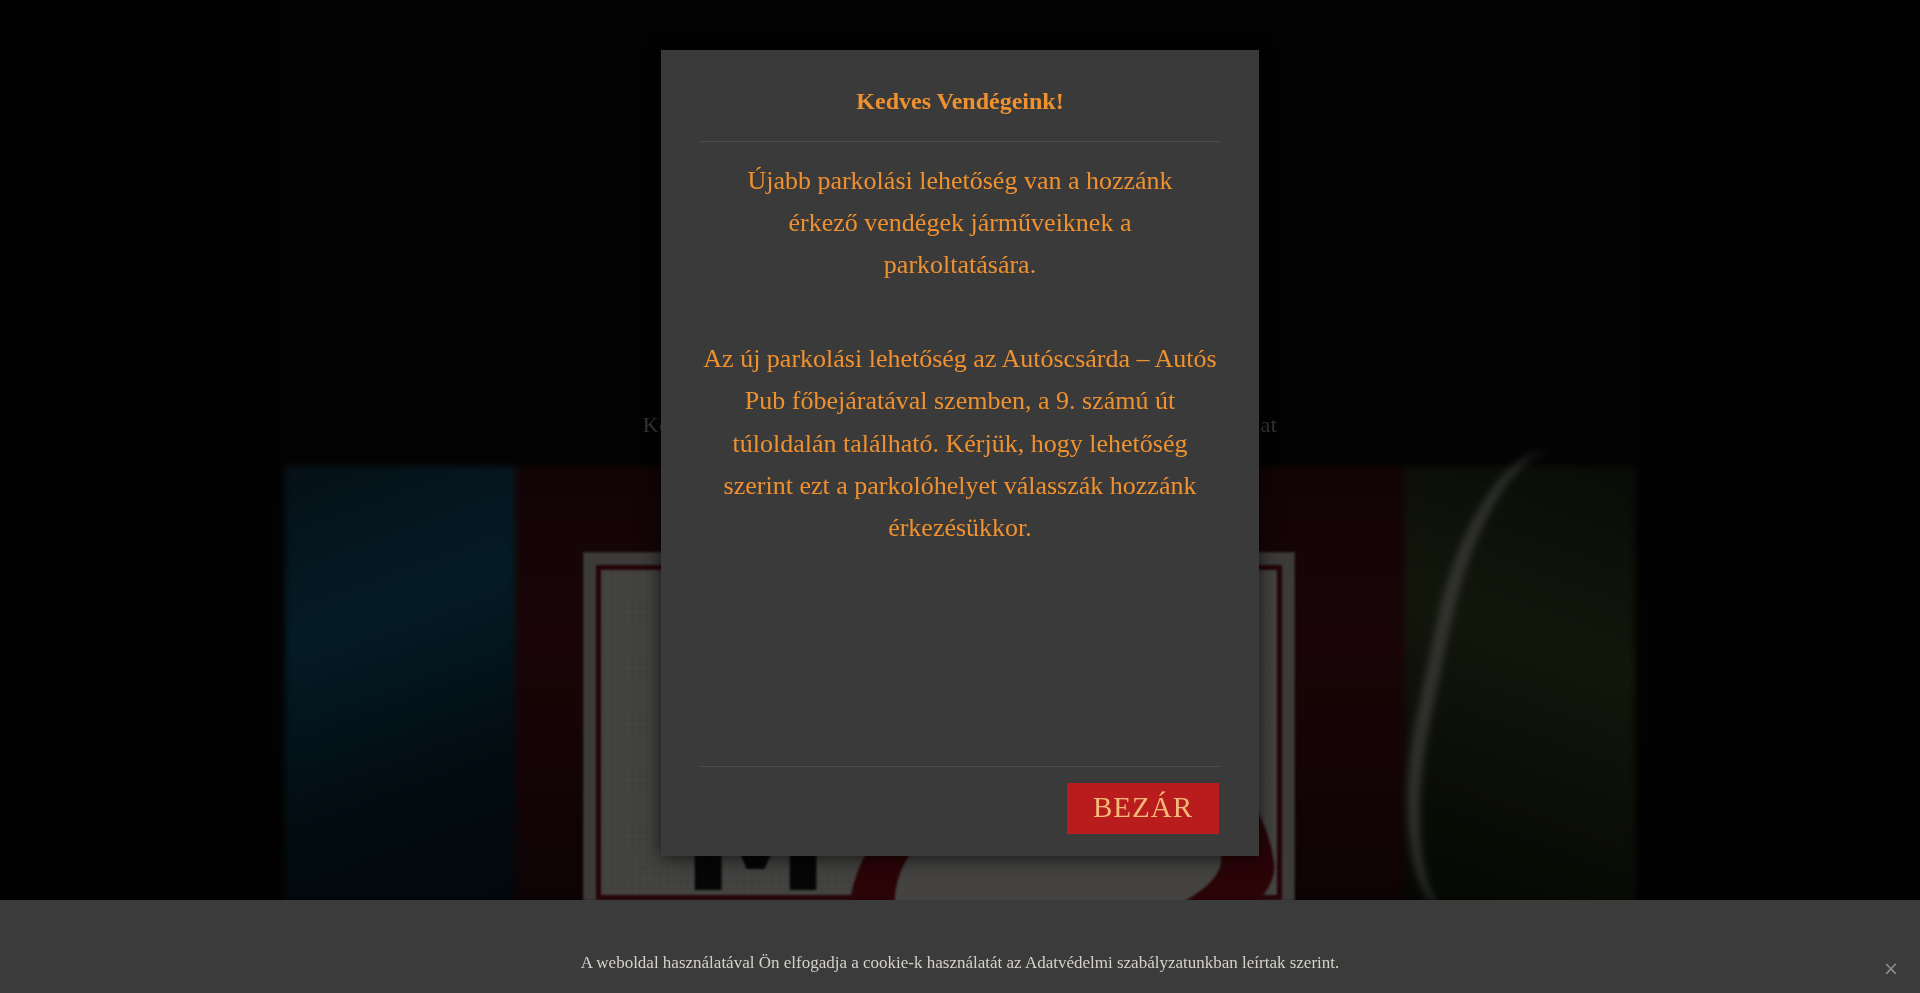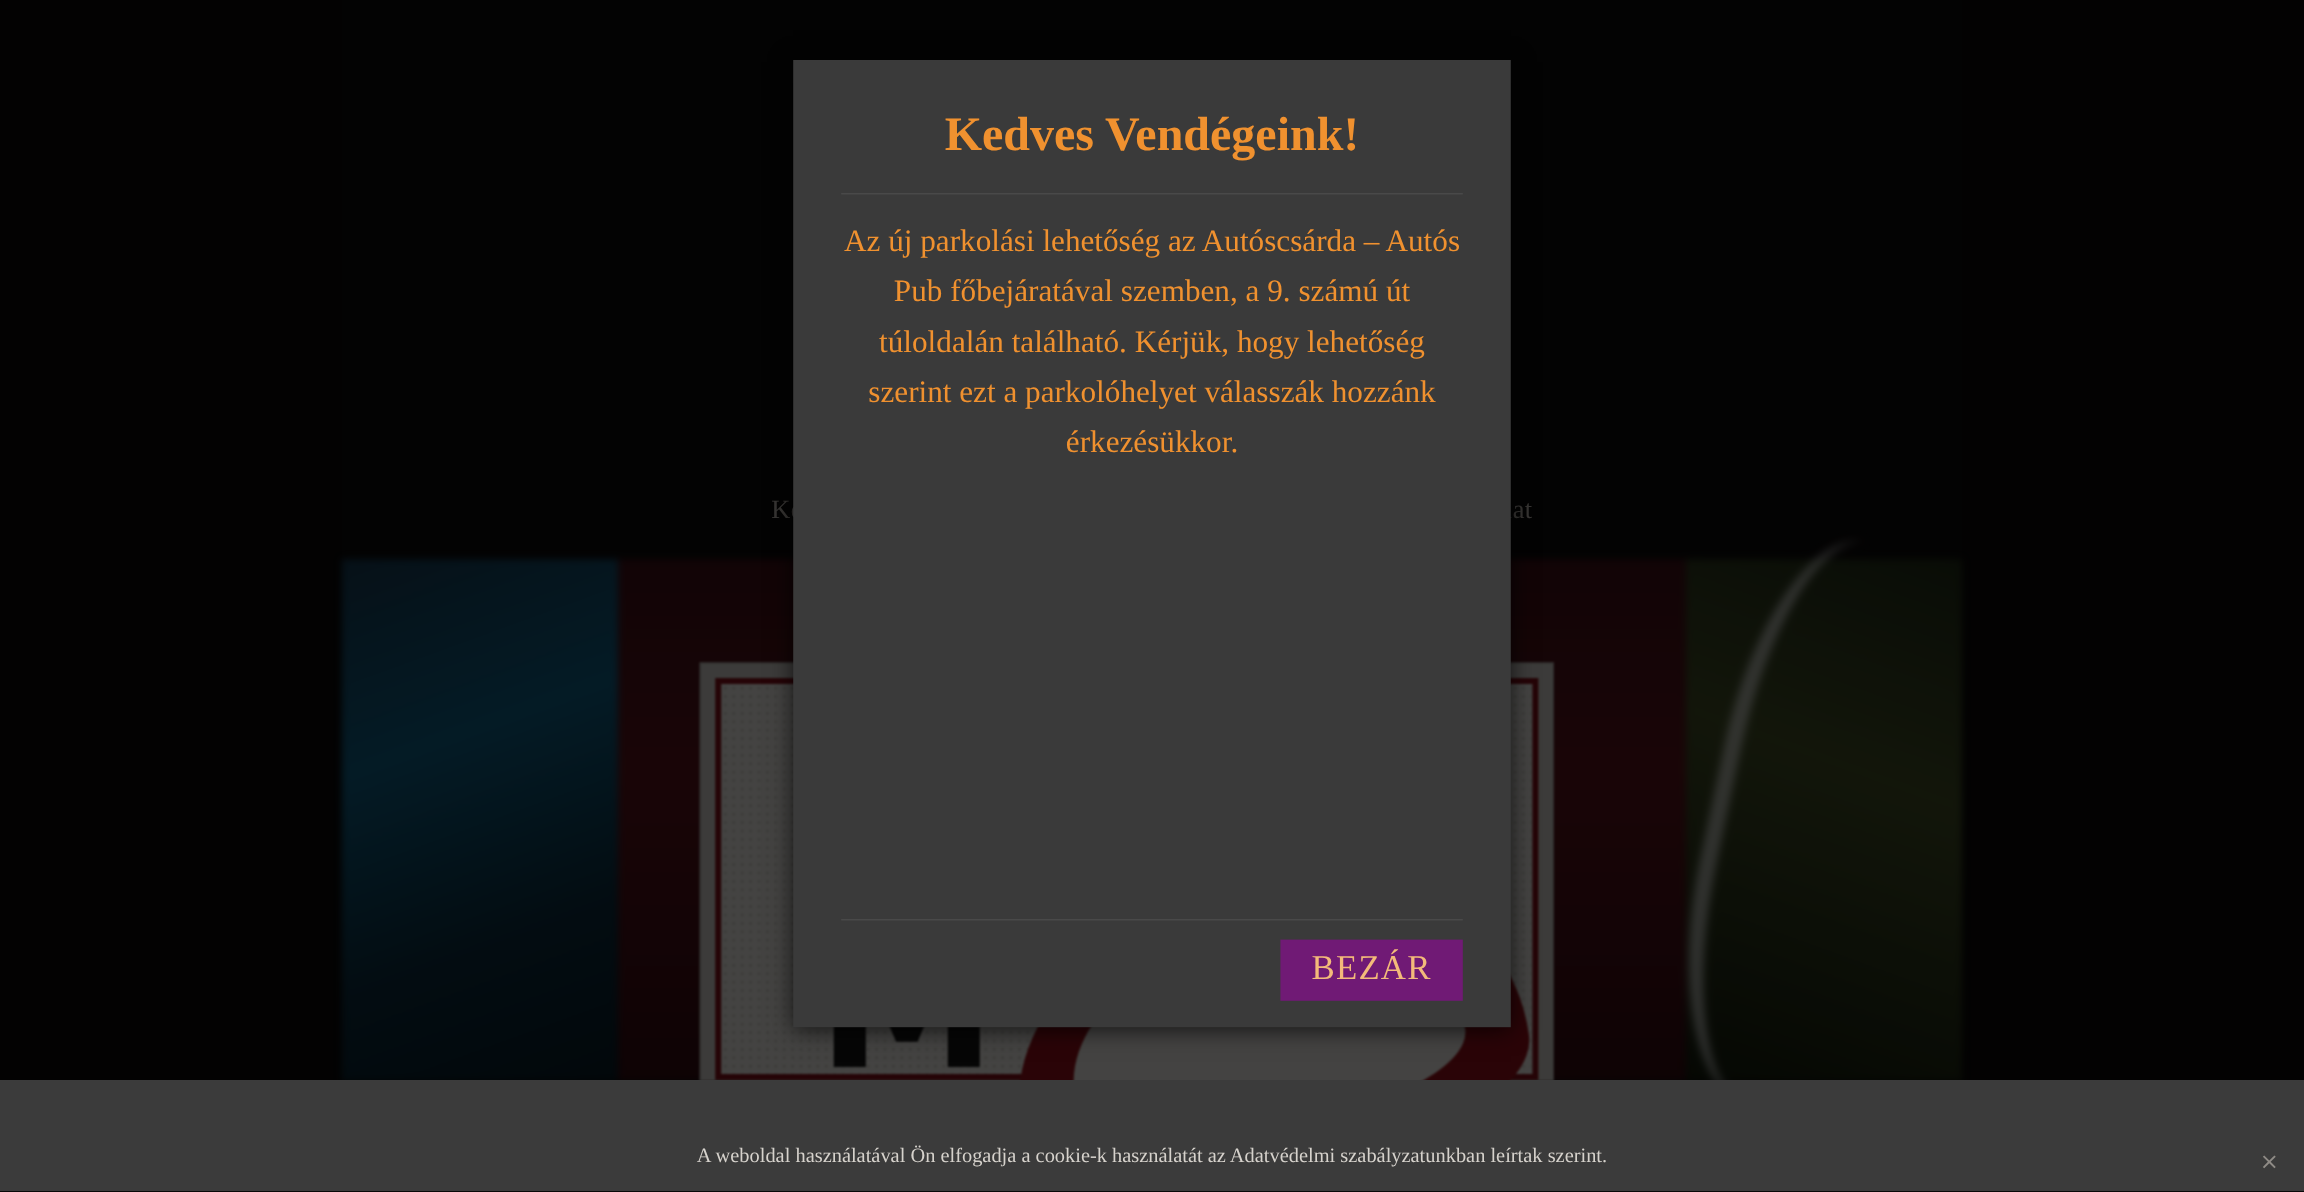--- a/index.html
+++ b/index.html
@@ -163,21 +163,21 @@
     background: #3a3a3a;
     z-index: 20;
     box-shadow: 0 2px 18px rgba(0,0,0,0.7);
     padding: 0 40px;
     display: flex;
     flex-direction: column;
   }
   .modal-title {
     color: #f0912f;
     text-align: center;
-    font-size: 40px;
+    font-size: 24px;
     margin: 38px 0 26px 0;
     font-family: "Liberation Serif", serif;
   }
   .modal-divider {
     border: 0;
     border-top: 1px solid #4e4e4e;
     margin: 0 0 18px 0;
   }
   .modal-body {
     color: #f0912f;
@@ -192,21 +192,21 @@
   .modal-body p.p2 { margin-bottom: 34px; }
   .modal-body p.p3 { margin-bottom: 18px; }
 
   .modal-footer {
     border-top: 1px solid #4e4e4e;
     padding: 16px 0 22px 0;
     display: flex;
     justify-content: flex-end;
   }
   .close-btn {
-    background: #701a75;
+    background: #b91c1c;
     color: #f3ba7a;
     border: 0;
     font-family: "Liberation Serif", serif;
     font-size: 29px;
     letter-spacing: 1px;
     padding: 8px 26px 10px 26px;
     cursor: pointer;
   }
 
   
@@ -273,20 +273,21 @@
       <a href="#">Kapcsolat</a>
     </nav>
   </div>
 
   <div class="backdrop"></div>
 
   <div class="modal">
     <h2 class="modal-title">Kedves Vendégeink!</h2>
     <hr class="modal-divider">
     <div class="modal-body">
+      <p class="p1">Újabb parkolási lehetőség van a hozzánk érkező vendégek járműveiknek a parkoltatására.</p>
       <p class="p2">Az új parkolási lehetőség az Autóscsárda – Autós Pub főbejáratával szemben, a 9. számú út túloldalán található. Kérjük, hogy lehetőség szerint ezt a parkolóhelyet válasszák hozzánk érkezésükkor.</p>
     </div>
     <div class="modal-footer">
       <button class="close-btn">BEZÁR</button>
     </div>
   </div>
 
   <div class="cookie-bar">
     <span class="cookie-text">A weboldal használatával Ön elfogadja a cookie-k használatát az Adatvédelmi szabályzatunkban leírtak szerint.</span>
     <span class="cookie-close">×</span>

